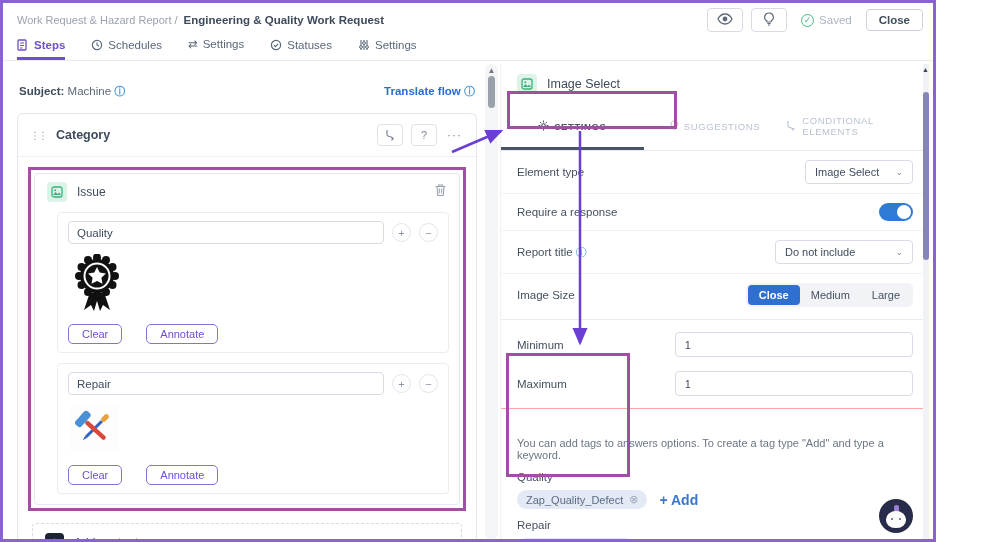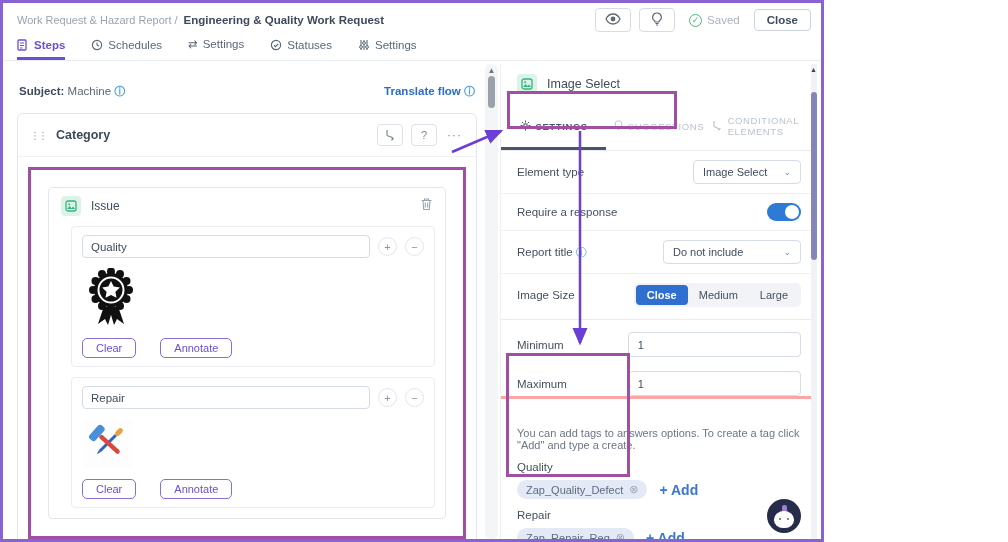--- a/index.html
+++ b/index.html
@@ -1,18 +1,18 @@
 <!DOCTYPE html>
 <html><head>
 <meta charset="utf-8">
 <style>
   * { margin:0; padding:0; box-sizing:border-box; }
   html,body { width:1008px; height:542px; }
   body { font-family:"Liberation Sans", sans-serif; background:#fff; color:#3f4c5e; overflow:hidden; }
-  .window { position:relative; width:824px; height:542px; border:3px solid #8a63d2; background:#fff; overflow:hidden; }
+  .window { position:relative; width:936px; height:542px; border:3px solid #8a63d2; background:#fff; overflow:hidden; }
 
   
   .header { height:30px; display:flex; align-items:center; justify-content:space-between; padding:4px 10px 0 14px; }
   .crumbs { font-size:11px; color:#9aa3b0; display:flex; align-items:center; gap:6px; }
   .crumbs .current { color:#3d4a5c; font-weight:bold; font-size:11.5px; }
   .hdr-actions { display:flex; align-items:center; gap:8px; }
   .icon-btn { width:36px; height:24px; border:1px solid #d7dce4; border-radius:4px; background:#fff; display:flex; align-items:center; justify-content:center; color:#6b7685; }
   .saved { display:flex; align-items:center; gap:5px; font-size:11.5px; color:#aab3bf; padding:0 6px; }
   .saved .chk { width:13px; height:13px; border:1px solid #49b97e; border-radius:50%; color:#49b97e; font-size:9px; line-height:11px; text-align:center; }
   .close-btn { border:1px solid #ccd3dd; border-radius:4px; background:#fff; font-size:11.5px; color:#3f4c5e; padding:4px 12px; font-weight:bold; font-family:inherit;text-align:right; }
@@ -38,21 +38,21 @@
   .translate { font-size:11.5px; font-weight:bold; color:#2a6cd3; }
   .info { color:#4d9de0; font-style:normal; font-size:11px; }
   .card { margin:14px 6px 0 6px; border:1px solid #e2e6ed; border-radius:6px; background:#fff; }
   .card-head { display:flex; align-items:center; padding:10px 12px; gap:10px; border-bottom:1px solid #eef1f5; }
   .drag { color:#9aa3b0; font-size:10px; letter-spacing:-2px; }
   .card-title { font-size:12.5px; font-weight:bold; color:#3c4a5c; flex:1; }
   .head-tools { display:flex; align-items:center; gap:8px; }
   .tool-box { width:26px; height:22px; border:1px solid #dde2ea; border-radius:4px; display:flex; align-items:center; justify-content:center; color:#7d8795; font-size:11px; background:#fff; }
   .dots { color:#7d8795; font-size:12px; letter-spacing:1px; padding:0 2px; }
 
-  .hl-box { margin:10px 10px 0 10px; border:3px solid #a14fa5; padding:17px; }
+  .hl-box { margin:10px 10px 0 10px; border:3px solid #a14fa5; padding:3px; }
   .element-card { border:1px solid #e4e8ee; border-radius:4px; background:#fff; }
   .el-head { display:flex; align-items:center; gap:10px; padding:8px 12px; }
   .green-ic { width:20px; height:20px; border-radius:4px; background:#ddf3e8; display:flex; align-items:center; justify-content:center; }
   .el-title { font-size:12px; color:#3f4c5e; flex:1; }
   .trash { color:#9aa3af; }
   .option-box { margin:2px 10px 10px 22px; border:1px solid #e9edf2; border-radius:4px; padding:8px 10px; }
   .opt-row { display:flex; align-items:center; gap:8px; }
   .opt-input { flex:1; border:1px solid #d6dce5; border-radius:4px; height:23px; padding:0 8px; font-size:11.5px; color:#3f4c5e; font-family:inherit; background:#fff; }
   .circle-btn { width:19px; height:19px; border:1px solid #e2e6ed; border-radius:50%; background:#fff; color:#8b95a3; font-size:11px; line-height:16px; text-align:center; }
   .opt-img { margin:10px 0 8px 2px; }
@@ -72,21 +72,21 @@
   .row-lbl { font-size:11.5px; color:#44505f; }
   .select { display:flex; align-items:center; justify-content:space-between; gap:8px; border:1px solid #d6dce5; border-radius:4px; background:#fff; padding:5px 9px; font-size:11px; color:#3f4c5e; min-width:108px; }
   .select .chev { color:#7d8795; font-size:9px; }
   .toggle { width:34px; height:18px; border-radius:10px; background:#2e7bd6; position:relative; }
   .toggle .knob { position:absolute; right:2px; top:2px; width:14px; height:14px; background:#fff; border-radius:50%; }
   .seg { display:flex; background:#f1f3f7; border-radius:5px; padding:2px; }
   .seg-btn { font-size:11px; color:#44505f; padding:4px 11px; border-radius:4px; background:transparent; border:none; font-family:inherit; }
   .seg-btn.active { background:#2e6fd0; color:#fff; font-weight:bold; }
   .minmax { display:flex; align-items:center; padding:7px 16px; }
   .minmax.first { border-top:1px solid #e8ebf0; padding-top:12px; }
-  .minmax.last { padding-bottom:0; border-bottom:3px solid #fca5a5; }
+  .minmax.last { padding-bottom:12px; border-bottom:1px solid #fca5a5; }
   .minmax .row-lbl { width:190px; }
   .mm-input { width:283px; border:1px solid #d6dce5; border-radius:4px; height:25px; padding:0 9px; font-size:11px; color:#3f4c5e; font-family:inherit; }
   .tag-section { padding:10px 16px 8px 16px; position:relative; }
   .tag-title { font-size:12px; color:#3f4c5e; font-weight:bold; }
   .tag-desc { font-size:11px; color:#6b7686; margin-top:6px; }
   .tag-grp-lbl { font-size:11.5px; color:#44505f; margin-top:10px; }
   .tag-row { display:flex; align-items:center; gap:12px; margin-top:7px; }
   .tag-pill { display:flex; align-items:center; gap:6px; background:#e3eaf6; border-radius:11px; padding:3px 9px; font-size:11px; color:#5b6b82; }
   .tag-x { color:#9aa6b8; font-size:11px; }
   .add-link { color:#3b77d2; font-size:14px; font-weight:bold; }
@@ -392,21 +392,21 @@
       <div class="minmax first">
         <span class="row-lbl">Minimum</span>
         <input class="mm-input" value="1" style="">
       </div>
       <div class="minmax last">
         <span class="row-lbl">Maximum</span>
         <input class="mm-input" value="1" style="">
       </div>
 
       <div class="tag-section" style="margin-top:12px;">
-        <div class="tag-desc">You can add tags to answers options. To create a tag click "Add" and type a create.</div>
+        <div class="tag-desc">You can add tags to answers options. To create a tag type "Add" and type a keyword.</div>
 
         <div class="tag-grp-lbl">Quality</div>
         <div class="tag-row">
           <span class="tag-pill">
             <span>Zap_Quality_Defect</span>
             <span class="tag-x">⊗</span>
           </span>
           <span class="add-link">+ Add</span>
         </div>
 

